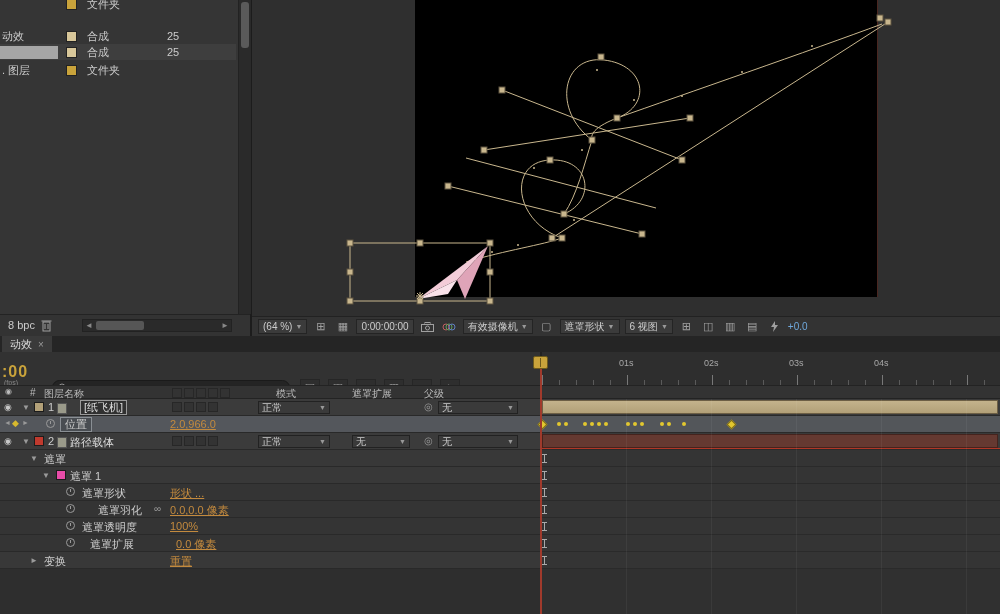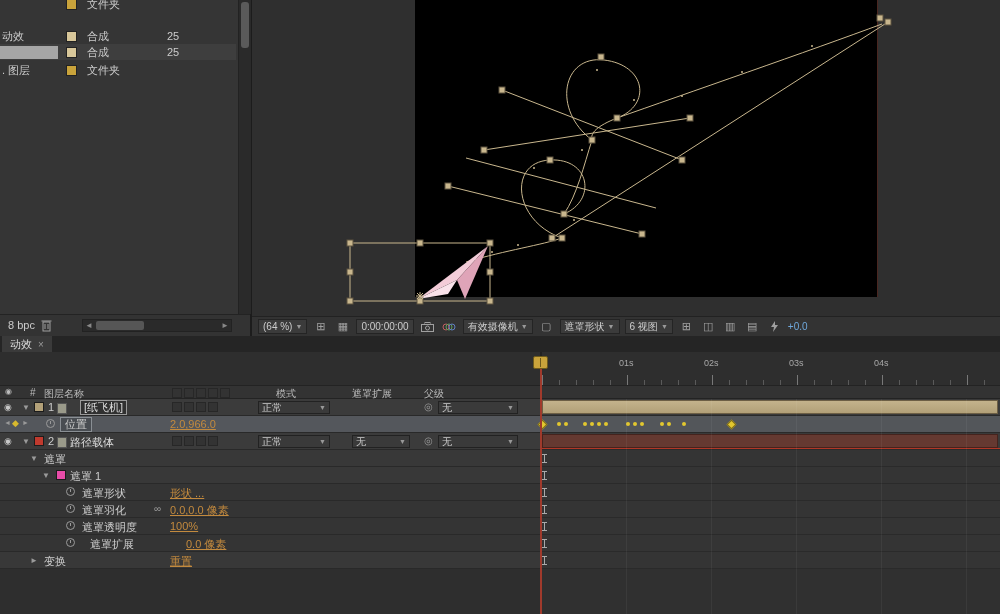--- a/index.html
+++ b/index.html
@@ -286,20 +286,40 @@
   </div>
 
   <div id="tl">
     <div id="tl-tabbar">
       <div class="tab">
         <span>动效</span>
         <span class="tabx">×</span>
       </div>
     </div>
 
+    <div id="tl-controls">
+      <span id="big-tc">:00</span>
+      <span id="fps-note">(fps)</span>
+      <div id="tl-search">
+        <svg width="10" height="10" viewBox="0 0 10 10">
+          <circle cx="4" cy="4" r="3" fill="none" stroke="#909090"></circle>
+          <line x1="6.5" y1="6.5" x2="9.5" y2="9.5" stroke="#909090"></line>
+        </svg>
+        <span class="arrow">▼</span>
+        <input type="text" style="">
+      </div>
+      <div id="tl-toggles">
+        <span class="tbtn">▤</span>
+        <span class="tbtn">◫</span>
+        <span class="tbtn">◌</span>
+        <span class="tbtn">▥</span>
+        <span class="tbtn">◐</span>
+        <span class="tbtn">∿</span>
+      </div>
+    </div>
 
     <div id="ruler">
       <span class="rlabel" style="left:77px">01s</span>
       <span class="rlabel" style="left:162px">02s</span>
       <span class="rlabel" style="left:247px">03s</span>
       <span class="rlabel" style="left:332px">04s</span>
       <div id="ruler-ticks">
           <span class="tick major" style="left: 0px;"></span>
           <span class="tick" style="left: 17px;"></span>
           <span class="tick" style="left: 34px;"></span>
@@ -418,35 +438,35 @@
       </div>
 
       <div class="trowL r-prop" style="top:85px">
         <span class="sw" style="left:66px"></span>
         <span class="pname" style="left:82px">遮罩形状</span>
         <span class="pval" style="left:170px">形状 ...</span>
       </div>
 
       <div class="trowL r-prop" style="top:102px">
         <span class="sw" style="left:66px"></span>
-        <span class="pname" style="left:82px">遮罩羽化</span>
+        <span class="pname" style="left:98px">遮罩羽化</span>
         <span class="linkic" style="left:154px">∞</span>
         <span class="pval" style="left:170px">0.0,0.0 像素</span>
       </div>
 
       <div class="trowL r-prop" style="top:119px">
         <span class="sw" style="left:66px"></span>
         <span class="pname" style="left:82px">遮罩透明度</span>
         <span class="pval" style="left:170px">100%</span>
       </div>
 
       <div class="trowL r-prop" style="top:136px">
         <span class="sw" style="left:66px"></span>
         <span class="pname" style="left:90px">遮罩扩展</span>
-        <span class="pval" style="left:186px">0.0 像素</span>
+        <span class="pval" style="left:176px">0.0 像素</span>
       </div>
 
       <div class="trowL r-group" style="top:153px">
         <span class="tri" style="left:30px">►</span>
         <span class="pname" style="left:44px">变换</span>
         <span class="pval" style="left:170px">重置</span>
       </div>
     </div>
 
     <div id="track-area">

